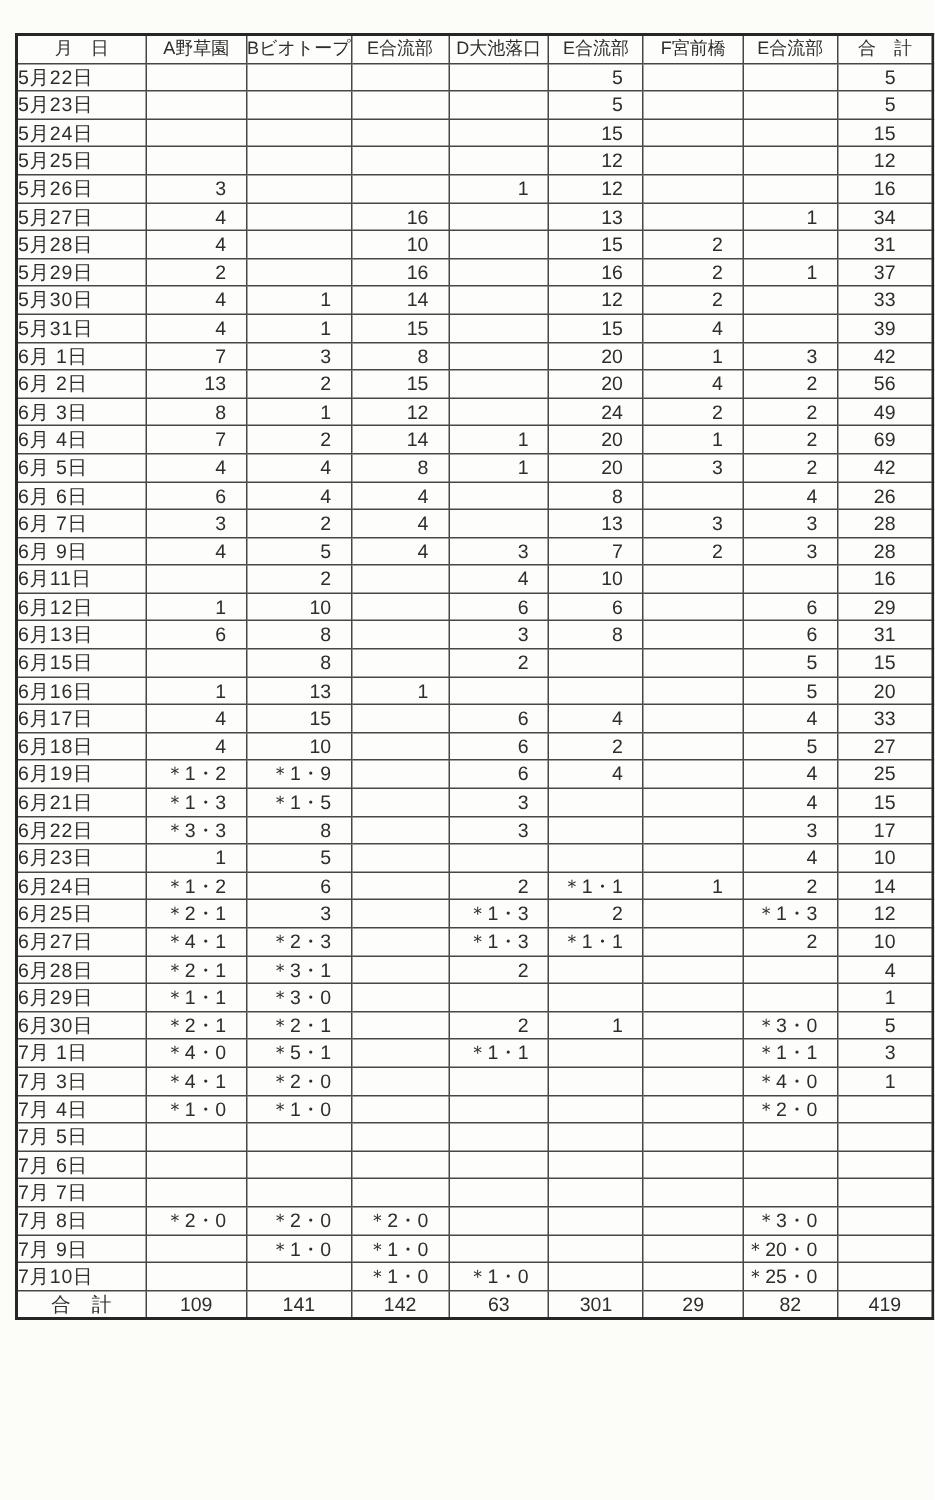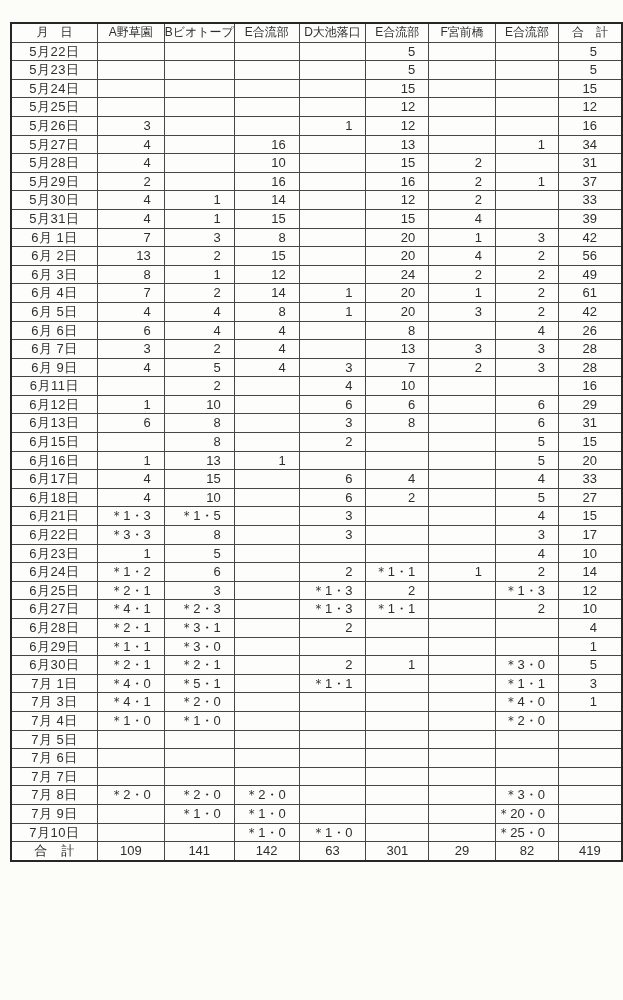--- a/index.html
+++ b/index.html
@@ -34,21 +34,21 @@
     font-weight: normal;
     white-space: nowrap;
     overflow: hidden;
     background: #fdfdfb;
   }
   .obs-table th {
     text-align: center;
     font-size: 12px;
   }
   .obs-table td.date {
-    text-align: center;
+    text-align: left;
     letter-spacing: 0.5px;
   }
   .obs-table td.val {
     text-align: right;
     padding-right: 13px;
   }
   .obs-table td.val:last-child {
     padding-right: 24px;
   }
   .obs-table tr.total-row td {
@@ -231,21 +231,21 @@
         </tr>
         <tr>
           <td class="date">6月 4日</td>
           <td class="val">7</td>
           <td class="val">2</td>
           <td class="val">14</td>
           <td class="val">1</td>
           <td class="val">20</td>
           <td class="val">1</td>
           <td class="val">2</td>
-          <td class="val">61</td>
+          <td class="val">69</td>
         </tr>
         <tr>
           <td class="date">6月 5日</td>
           <td class="val">4</td>
           <td class="val">4</td>
           <td class="val">8</td>
           <td class="val">1</td>
           <td class="val">20</td>
           <td class="val">3</td>
           <td class="val">2</td>
@@ -353,20 +353,31 @@
         <tr>
           <td class="date">6月18日</td>
           <td class="val">4</td>
           <td class="val">10</td>
           <td class="val"></td>
           <td class="val">6</td>
           <td class="val">2</td>
           <td class="val"></td>
           <td class="val">5</td>
           <td class="val">27</td>
+        </tr>
+        <tr>
+          <td class="date">6月19日</td>
+          <td class="val">＊1・2</td>
+          <td class="val">＊1・9</td>
+          <td class="val"></td>
+          <td class="val">6</td>
+          <td class="val">4</td>
+          <td class="val"></td>
+          <td class="val">4</td>
+          <td class="val">25</td>
         </tr>
         <tr>
           <td class="date">6月21日</td>
           <td class="val">＊1・3</td>
           <td class="val">＊1・5</td>
           <td class="val"></td>
           <td class="val">3</td>
           <td class="val"></td>
           <td class="val"></td>
           <td class="val">4</td>

